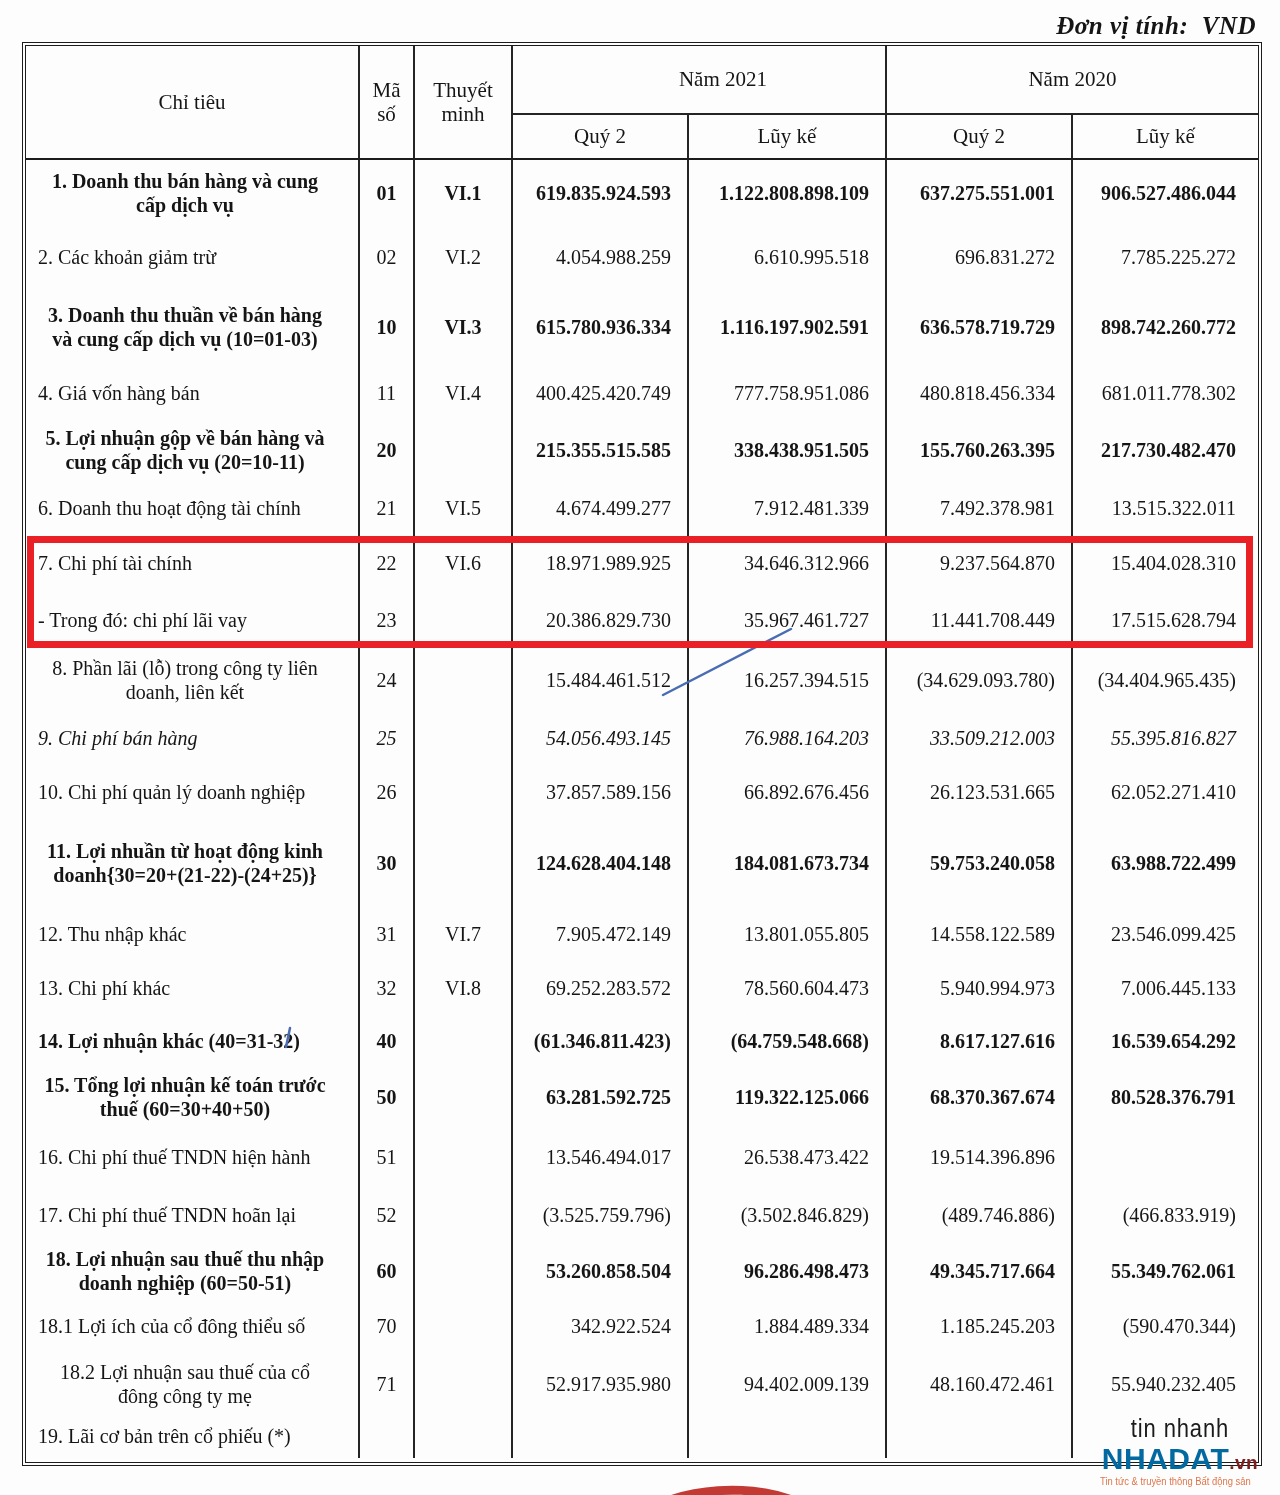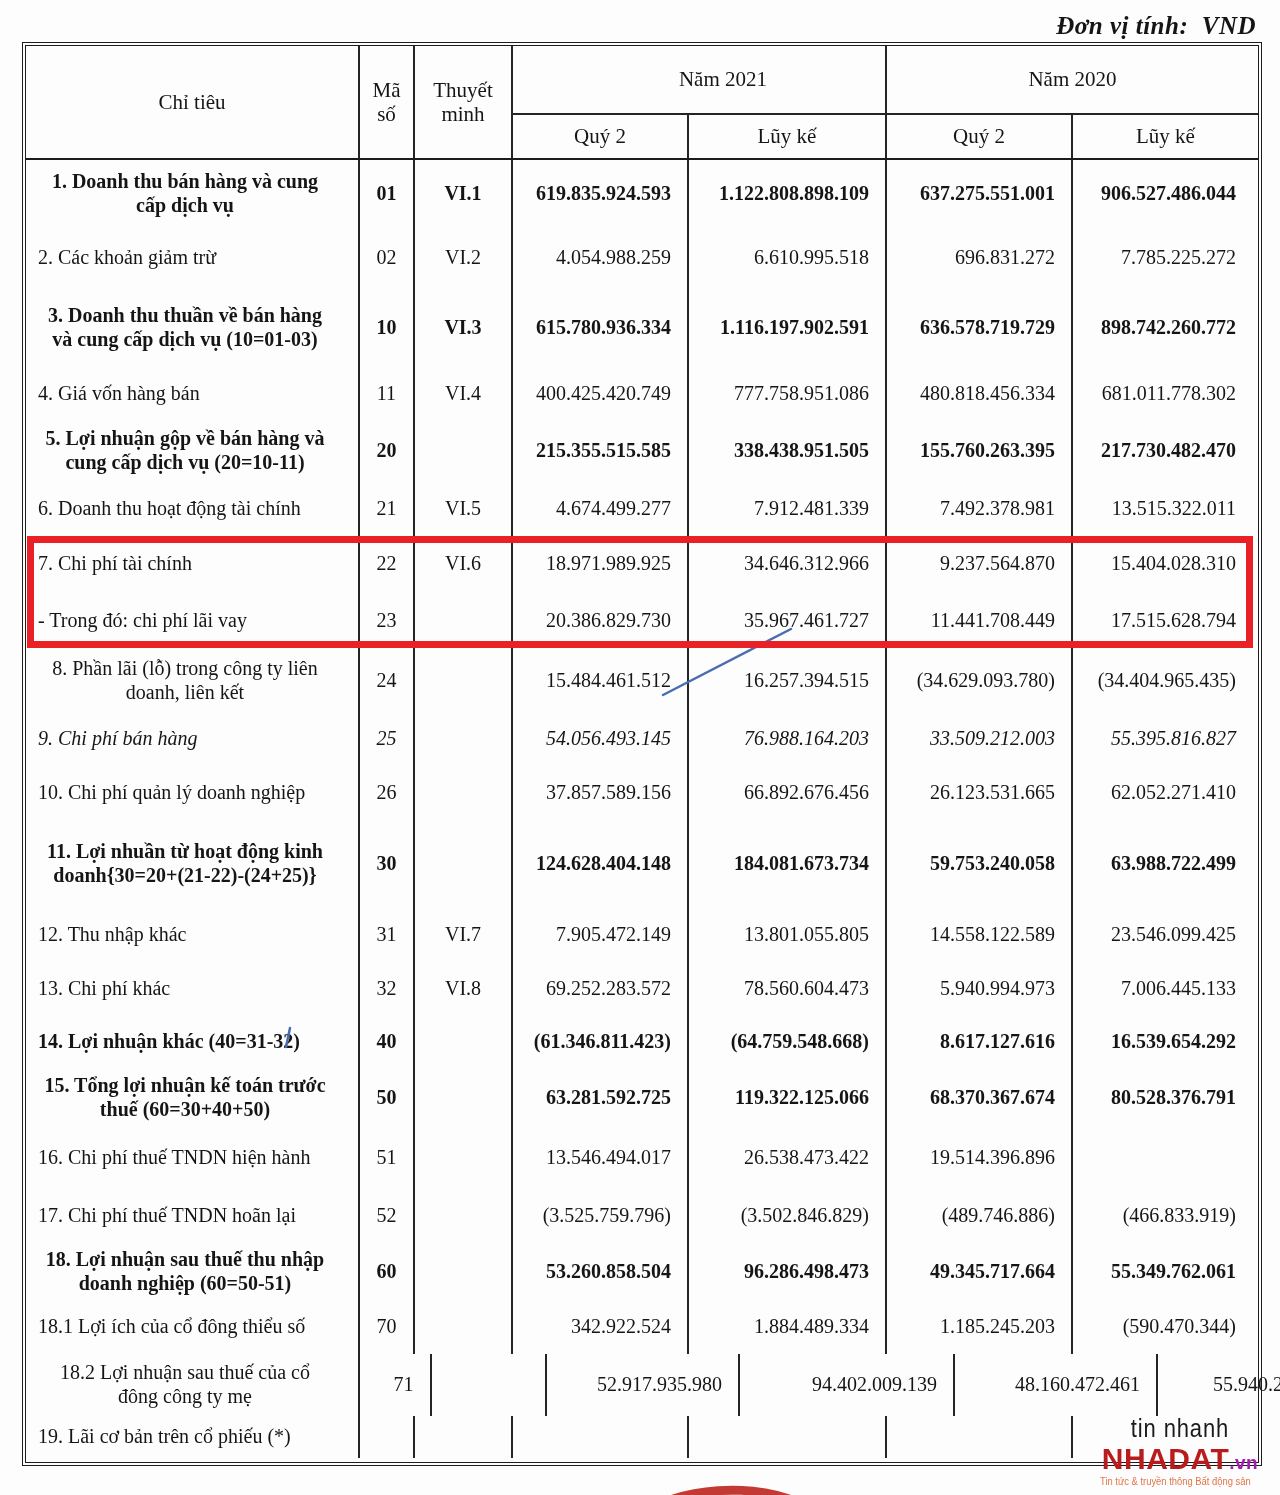--- a/index.html
+++ b/index.html
@@ -282,21 +282,21 @@
     <div class="grid-cols row" style="grid-template-rows: 54px;">
       <div class="cell label vline">18.1 Lợi ích của cổ đông thiểu số</div>
       <div class="cell code vline">70</div>
       <div class="cell note vline"></div>
       <div class="cell num vline">342.922.524</div>
       <div class="cell num vline">1.884.489.334</div>
       <div class="cell num vline">1.185.245.203</div>
       <div class="cell num last">(590.470.344)</div>
     </div>
 
-    <div class="grid-cols row" style="grid-template-rows: 62px; gap: 17px;">
+    <div class="grid-cols row" style="grid-template-rows: 62px;">
       <div class="cell label vline">18.2 Lợi nhuận sau thuế của cổ đông công ty mẹ</div>
       <div class="cell code vline">71</div>
       <div class="cell note vline"></div>
       <div class="cell num vline">52.917.935.980</div>
       <div class="cell num vline">94.402.009.139</div>
       <div class="cell num vline">48.160.472.461</div>
       <div class="cell num last">55.940.232.405</div>
     </div>
 
     <div class="grid-cols row" style="grid-template-rows: 42px;">
@@ -316,18 +316,18 @@
   <svg class="pen-svg" width="1280" height="1495">
     <line x1="663" y1="695" x2="791" y2="629" stroke="#4a6cb3" stroke-width="2.5" stroke-linecap="round"></line>
     <line x1="286" y1="1047" x2="290" y2="1028" stroke="#4a6cb3" stroke-width="2.5" stroke-linecap="round"></line>
   </svg>
 
   <div class="stamp-arc" style="border-color: rgb(195, 58, 53);"></div>
 
   <div class="wm">
     <div class="wm-line1">tin nhanh</div>
     <div class="wm-brand">
-      <span id="wm-brand-main" style="color: #b91c1c;">NHADAT</span><span class="suffix" id="wm-brand-suffix" style="color: #a21caf;">.vn</span>
+      <span id="wm-brand-main" style="color: #0369a1;">NHADAT</span><span class="suffix" id="wm-brand-suffix" style="color: #7f1d1d;">.vn</span>
     </div>
     <div class="wm-tagline" id="wm-tagline" style="color: rgb(224, 118, 74);">Tin tức &amp; truyền thông Bất động sản</div>
   </div>
 
 </div>
 
 </body></html>

